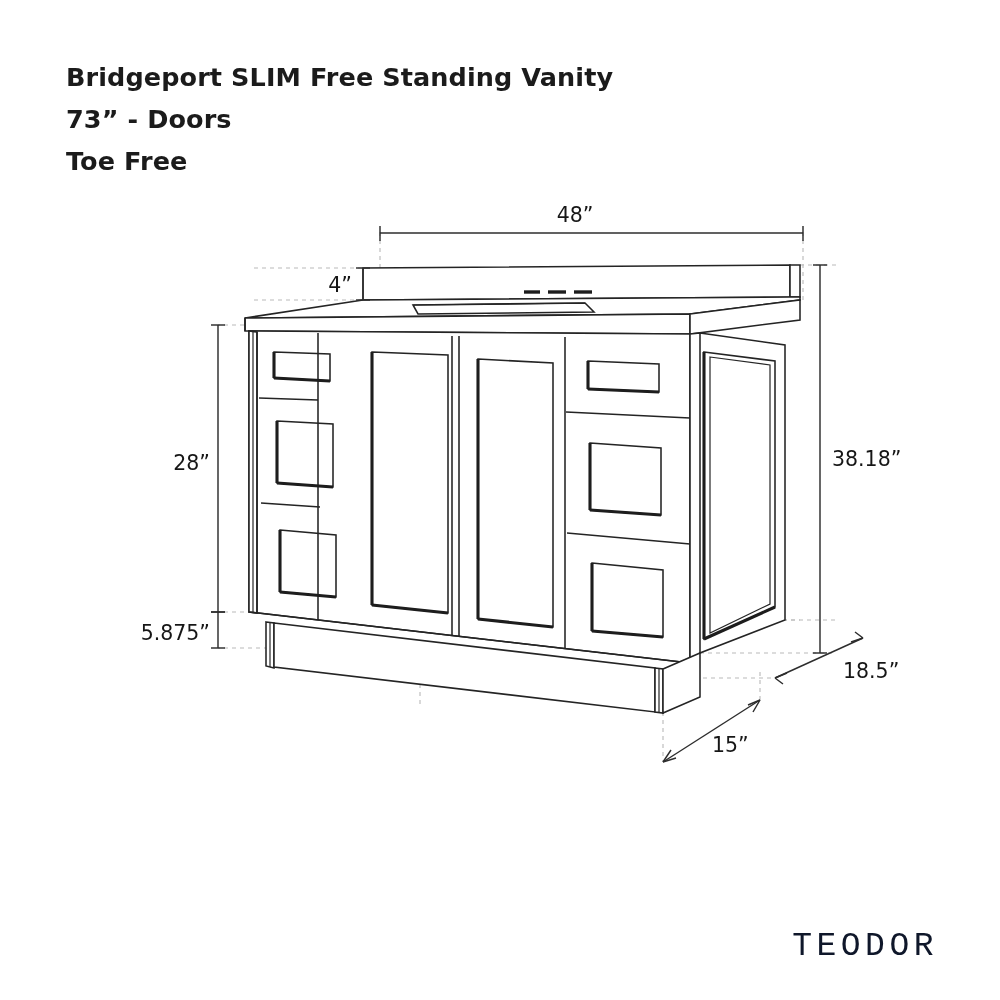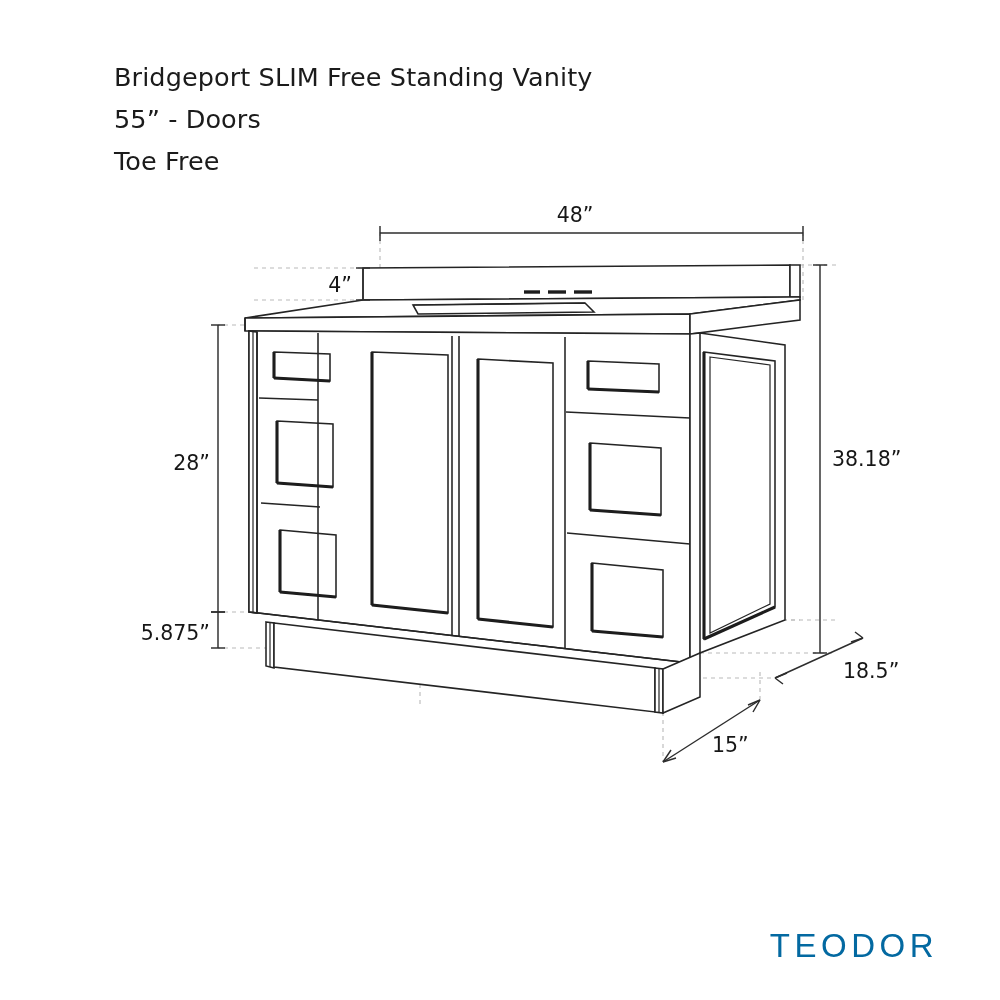--- a/index.html
+++ b/index.html
@@ -11,32 +11,31 @@
     position:relative;
   }
   #stage{position:relative;width:1000px;height:1000px;background:#fff;}
   .titleblock{
     position:absolute;left:66px;top:56px;
     font-family:"DejaVu Sans", sans-serif;
   }
   .titleblock .tline{
     font-size:25.5px;
     line-height:42px;
-    font-weight:400;
+    font-weight:700;
     color:#1b1b1b;
     letter-spacing:0.1px;
     white-space:nowrap;
-    margin-left:48px;
   }
   .brand{
     position:absolute;right:62px;bottom:35px;
-    font-family:Liberation Sans, sans-serif;
+    font-family:Liberation Mono, monospace;
     font-size:33px;
     letter-spacing:4.5px;
-    color:#0369a1;
+    color:#0f172a;
     font-weight:300;
   }
   svg#drawing{position:absolute;left:0;top:0;width:1000px;height:1000px;}
   .ln{fill:none;stroke:#242424;stroke-width:1.55;stroke-linejoin:miter;stroke-linecap:butt;}
   .ln-thin{fill:none;stroke:#262626;stroke-width:1.2;}
   .ln-shadow{fill:none;stroke:#1d1d1d;stroke-width:3.1;stroke-linecap:butt;}
   .face{fill:#ffffff;stroke:#242424;stroke-width:1.55;stroke-linejoin:miter;}
   .dimline{fill:none;stroke:#2d2d2d;stroke-width:1.45;}
   .extline{fill:none;stroke:#b9b9b9;stroke-width:1.1;stroke-dasharray:4 4;}
   .dimtext{
@@ -49,21 +48,21 @@
   .dimtext.start{text-anchor:start;}
   .faucet{fill:none;stroke:#1d1d1d;stroke-width:3.4;stroke-linecap:butt;}
 </style>
 </head>
 <body>
 
 <div id="stage">
 
   <div class="titleblock">
     <div class="tline">Bridgeport SLIM Free Standing Vanity</div>
-    <div class="tline">55” - Doors</div>
+    <div class="tline">73” - Doors</div>
     <div class="tline">Toe Free</div>
   </div>
 
   <svg id="drawing" viewBox="0 0 1000 1000">
 
     <g>
       <line class="extline" x1="380" y1="232" x2="380" y2="300"></line>
       <line class="extline" x1="803" y1="232" x2="803" y2="300"></line>
       <line class="extline" x1="362" y1="268" x2="250" y2="268"></line>
       <line class="extline" x1="362" y1="300" x2="250" y2="300"></line>

